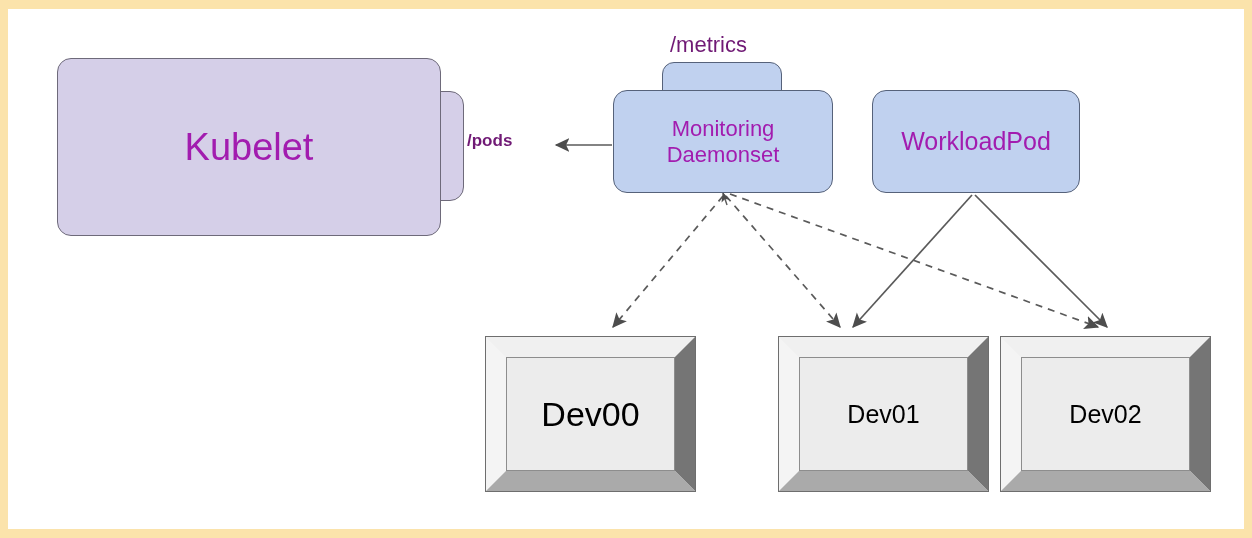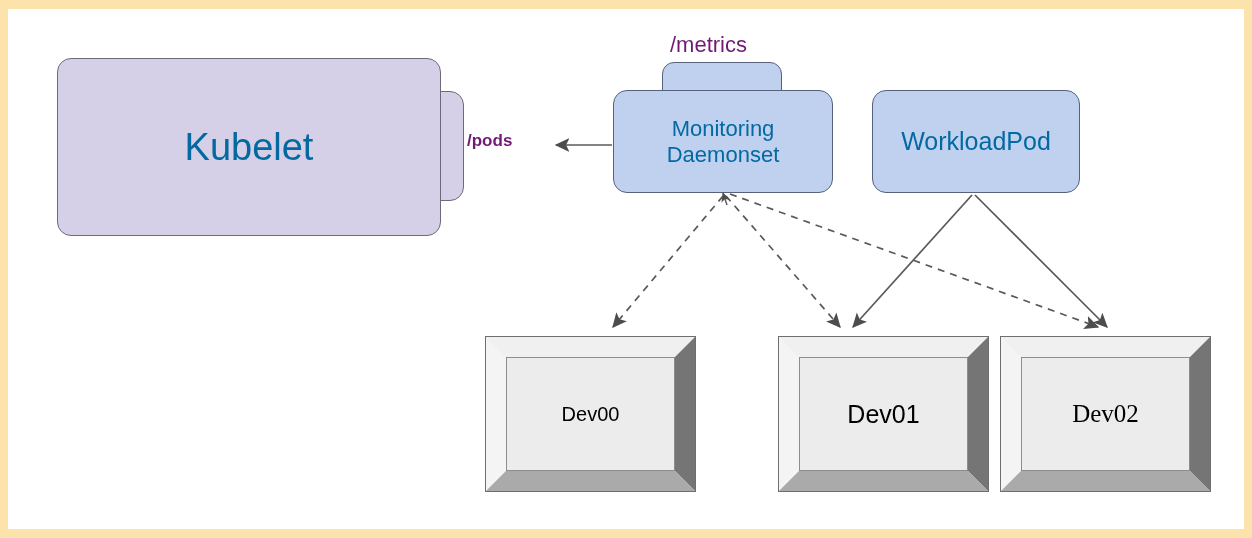--- a/index.html
+++ b/index.html
@@ -41,21 +41,21 @@
   
   .rnode {
     position: absolute;
     box-sizing: border-box;
     border: 1.6px solid #6b6b78;
     border-radius: 14px;
     display: flex;
     align-items: center;
     justify-content: center;
     text-align: center;
-    color: #0369a1;
+    color: #a21caf;
     line-height: 1.18;
     z-index: 3;
   }
   .rnode.purple { background: #d5cfe8; border-color: #6e6a7a; }
   .rnode.blue   { background: #c0d1ef; border-color: #56627a; }
 
   
   .tab {
     position: absolute;
     box-sizing: border-box;
@@ -195,21 +195,21 @@
     <span>Pod</span>
   </div>
 
   <div class="devbox" style="left:485px; top:336px; width:211px; height:156px;">
     <div class="bevel">
       <div class="bevel-face bv-top"></div>
       <div class="bevel-face bv-left"></div>
       <div class="bevel-face bv-right"></div>
       <div class="bevel-face bv-bottom"></div>
     </div>
-    <div class="inner-panel" style="font-size:20px;">
+    <div class="inner-panel" style="font-size:34px;">
       <span>Dev00</span>
     </div>
   </div>
 
   <div class="devbox" style="left:743px; top:336px; width:211px; height:156px;margin-left:35px;">
     <div class="bevel">
       <div class="bevel-face bv-top"></div>
       <div class="bevel-face bv-left"></div>
       <div class="bevel-face bv-right"></div>
       <div class="bevel-face bv-bottom"></div>
@@ -219,19 +219,19 @@
     </div>
   </div>
 
   <div class="devbox" style="left:1000px; top:336px; width:211px; height:156px;">
     <div class="bevel">
       <div class="bevel-face bv-top"></div>
       <div class="bevel-face bv-left"></div>
       <div class="bevel-face bv-right"></div>
       <div class="bevel-face bv-bottom"></div>
     </div>
-    <div class="inner-panel" style="font-size:25px;font-family:Liberation Serif, serif;">
+    <div class="inner-panel" style="font-size:25px;">
       <span>Dev02</span>
     </div>
   </div>
 
 </div>
 </div>
 
 </body></html>

